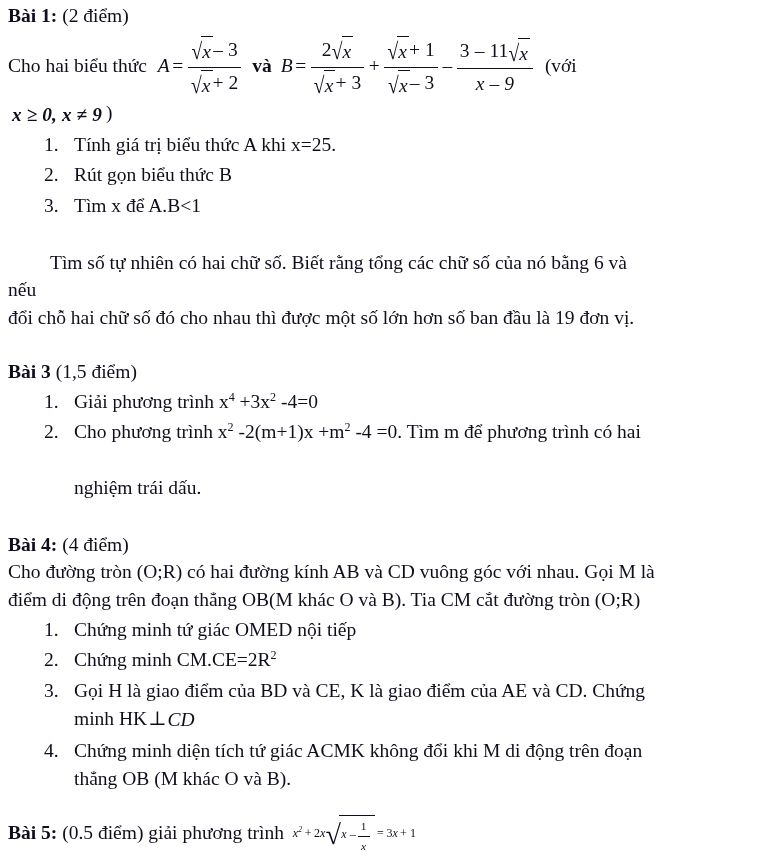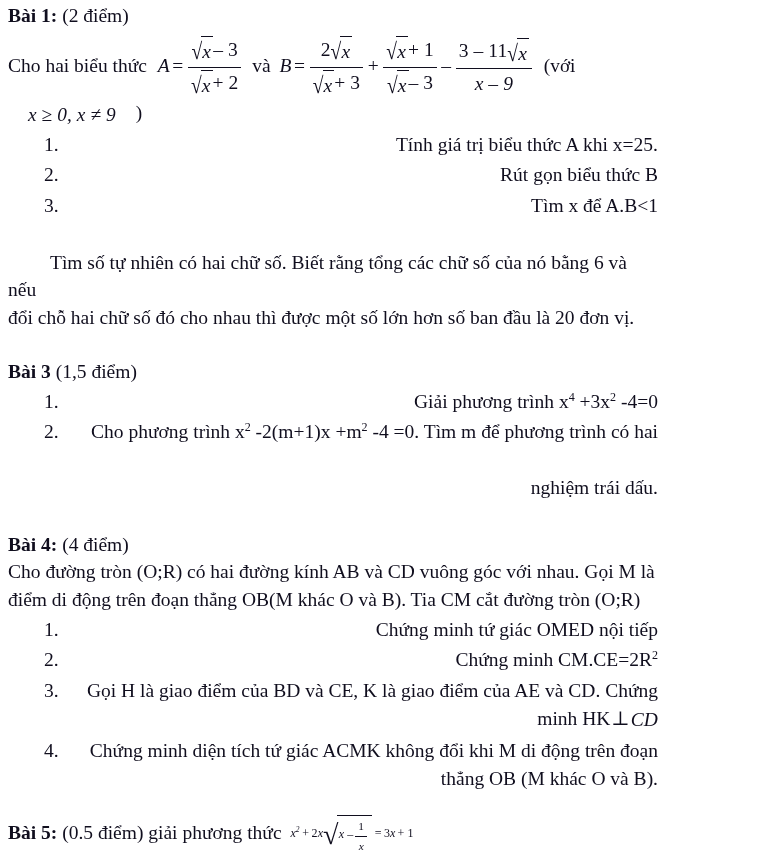--- a/index.html
+++ b/index.html
@@ -26,21 +26,20 @@
   .head { font-weight: bold; }
   .para { margin: 0; }
   .spacer-lg { height: 26px; }
   .spacer-md { height: 20px; }
 
   ol.olist {
     margin: 2px 0 0 0;
     padding-left: 0;
     list-style: none;
     counter-reset: li;
-    text-align: right;
   }
   ol.olist > li {
     counter-increment: li;
     position: relative;
     padding-left: 66px;
     margin: 0 0 3px 0;
   }
   ol.olist > li::before {
     content: counter(li) ".";
     position: absolute;
@@ -126,21 +125,21 @@
         <span>A</span><span class="op">=</span><span class="frac">
           <span class="num">
             <span class="radic"><span class="sign">√</span><span class="rad-body">x</span></span><span class="up">– 3</span>
           </span>
           <span class="den">
             <span class="radic"><span class="sign">√</span><span class="rad-body">x</span></span><span class="up">+ 2</span>
           </span>
         </span>
       </span>
 
-      <span style="margin:0 4px;">và</span>
+      <span style="margin:0 4px;font-weight:bold;">và</span>
 
       <span class="math">
         <span>B</span><span class="op">=</span><span class="frac">
           <span class="num">
             <span class="up">2</span><span class="radic"><span class="sign">√</span><span class="rad-body">x</span></span>
           </span>
           <span class="den">
             <span class="radic"><span class="sign">√</span><span class="rad-body">x</span></span><span class="up">+ 3</span>
           </span>
         </span><span class="op">+</span><span class="frac">
@@ -152,36 +151,36 @@
           </span>
         </span><span class="op">–</span><span class="frac">
           <span class="num">
             <span class="up">3 – 11</span><span class="radic"><span class="sign">√</span><span class="rad-body">x</span></span>
           </span>
           <span class="den">x – 9</span>
         </span>
       </span>
 
       <span class="cond" style="margin-left:5px;">
-        <span>(với</span><span class="math" style="margin:0 20px;">x ≥ 0, x ≠ 9</span><span>)</span>
+        <span>(với</span><span class="math" style="margin:0 4px;font-weight:bold;">x ≥ 0, x ≠ 9</span><span>)</span>
       </span>
     </p>
 
     <ol class="olist">
       <li><span>Tính giá trị biểu thức A khi x=25.</span></li>
       <li><span>Rút gọn biểu thức B</span></li>
       <li><span>Tìm x để A.B&lt;1</span></li>
     </ol>
   </div>
 
   <div class="spacer-lg"></div>
 
   <div class="blk">
     <p class="para indent-1">Tìm số tự nhiên có hai chữ số. Biết rằng tổng các chữ số của nó bằng 6 và nếu</p>
-    <p class="para">đổi chỗ hai chữ số đó cho nhau thì được một số lớn hơn số ban đầu là 20 đơn vị.</p>
+    <p class="para">đổi chỗ hai chữ số đó cho nhau thì được một số lớn hơn số ban đầu là 19 đơn vị.</p>
   </div>
 
   <div class="spacer-lg"></div>
 
   <div class="blk">
     <p class="para">
       <span class="head">Bài 3</span>
       <span>(1,5 điểm)</span>
     </p>
     <ol class="olist">
@@ -224,21 +223,21 @@
       </li>
     </ol>
   </div>
 
   <div class="spacer-md"></div>
 
   <div class="blk">
     <p class="para">
       <span class="head">Bài 5:</span>
       <span>(0.5 điểm)</span>
-      <span>giải phương thức</span>
+      <span>giải phương trình</span>
 
       <span class="math eqn-b5">
         <span>x</span><sup>2</sup><span class="op">+</span><span class="up">2</span><span>x</span><span class="radic radic-tall"><span class="sign">√</span><span class="rad-body">
             <span>x –</span><span class="frac mfrac-sm">
               <span class="num up">1</span>
               <span class="den">x</span>
             </span>
         </span></span><span class="op">=</span><span class="up">3</span><span>x</span><span class="up" style="padding-left:2px;">+ 1</span>
       </span>
     </p>

